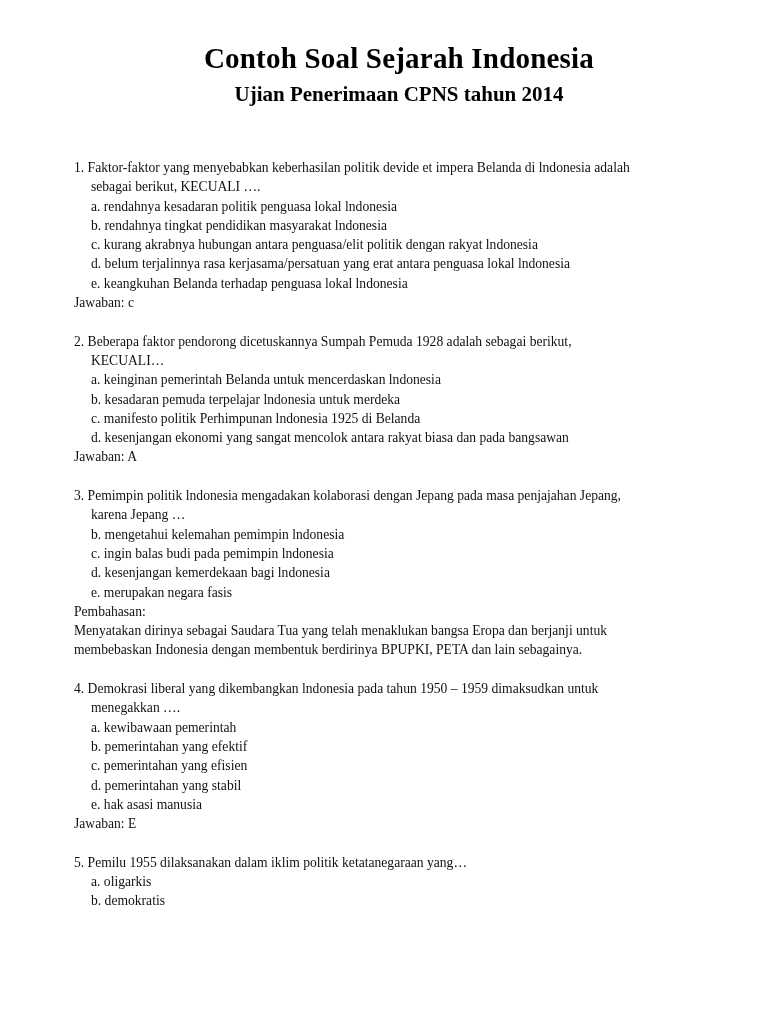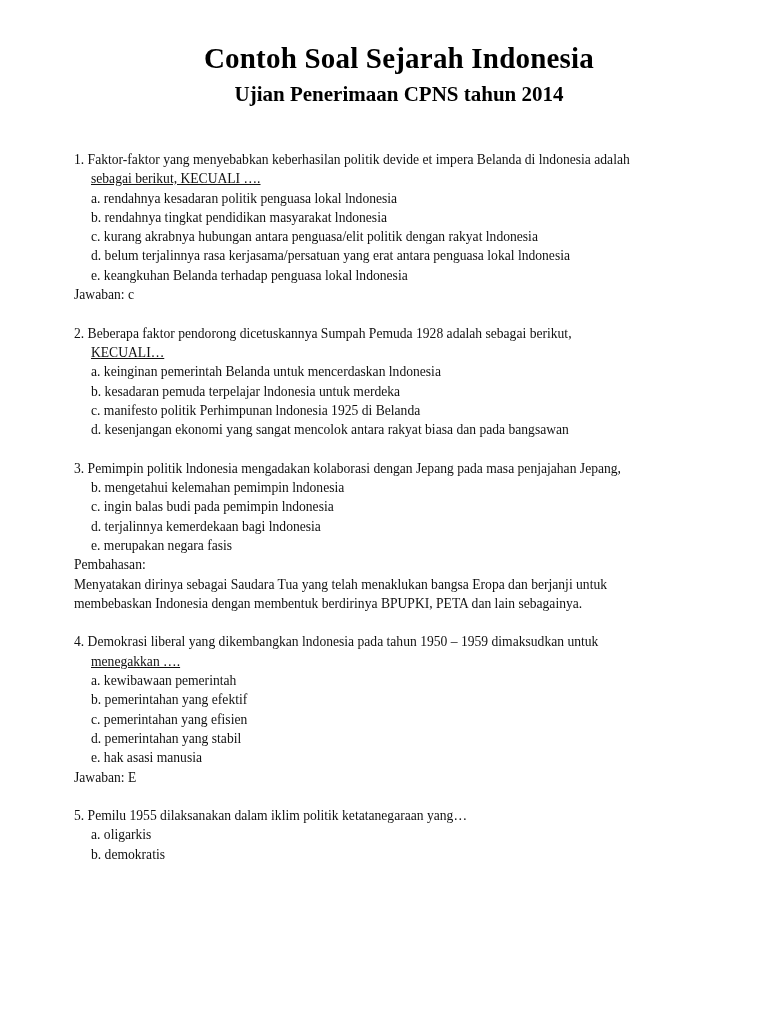--- a/index.html
+++ b/index.html
@@ -37,35 +37,34 @@
     left: 0; width: 798px;
     top: 82px;
     text-align: center;
     font-size: 21px;
     font-weight: bold;
     color: #000;
   }
   .content {
     position: absolute;
     left: 74px;
-    top: 150px;
+    top: 158px;
     width: 640px;
     font-size: 13.6px;
     line-height: 19.3px;
   }
   .question {
     margin: 0 0 19.3px 0;
   }
   .q-line {
     white-space: nowrap;
   }
   .q-cont {
     padding-left: 17px;
     white-space: nowrap;
-    text-decoration: underline;
   }
   .option {
     padding-left: 17px;
     white-space: nowrap;
   }
   .answer, .disc-label, .disc-text {
     white-space: nowrap;
   }
 </style>
 </head>
@@ -89,27 +88,29 @@
       <div class="answer">Jawaban: c</div>
     </div>
 
     <div class="question">
       <div class="q-line">2. Beberapa faktor pendorong dicetuskannya Sumpah Pemuda 1928 adalah sebagai berikut,</div>
       <div class="q-cont">KECUALI…</div>
       <div class="option">a. keinginan pemerintah Belanda untuk mencerdaskan lndonesia</div>
       <div class="option">b. kesadaran pemuda terpelajar lndonesia untuk merdeka</div>
       <div class="option">c. manifesto politik Perhimpunan lndonesia 1925 di Belanda</div>
       <div class="option">d. kesenjangan ekonomi yang sangat mencolok antara rakyat biasa dan pada bangsawan</div>
+      <div class="answer">Jawaban: A</div>
     </div>
 
     <div class="question">
       <div class="q-line">3. Pemimpin politik lndonesia mengadakan kolaborasi dengan Jepang pada masa penjajahan Jepang,</div>
+      <div class="q-cont">karena Jepang …</div>
       <div class="option">b. mengetahui kelemahan pemimpin lndonesia</div>
       <div class="option">c. ingin balas budi pada pemimpin lndonesia</div>
-      <div class="option">d. terjalinnya kemerdekaan bagi lndonesia</div>
+      <div class="option">d. kesenjangan kemerdekaan bagi lndonesia</div>
       <div class="option">e. merupakan negara fasis</div>
       <div class="disc-label">Pembahasan:</div>
       <div class="disc-text">Menyatakan dirinya sebagai Saudara Tua yang telah menaklukan bangsa Eropa dan berjanji untuk</div>
       <div class="disc-text">membebaskan Indonesia dengan membentuk berdirinya BPUPKI, PETA dan lain sebagainya.</div>
     </div>
 
     <div class="question">
       <div class="q-line">4. Demokrasi liberal yang dikembangkan lndonesia pada tahun 1950 – 1959 dimaksudkan untuk</div>
       <div class="q-cont">menegakkan ….</div>
       <div class="option">a. kewibawaan pemerintah</div>

